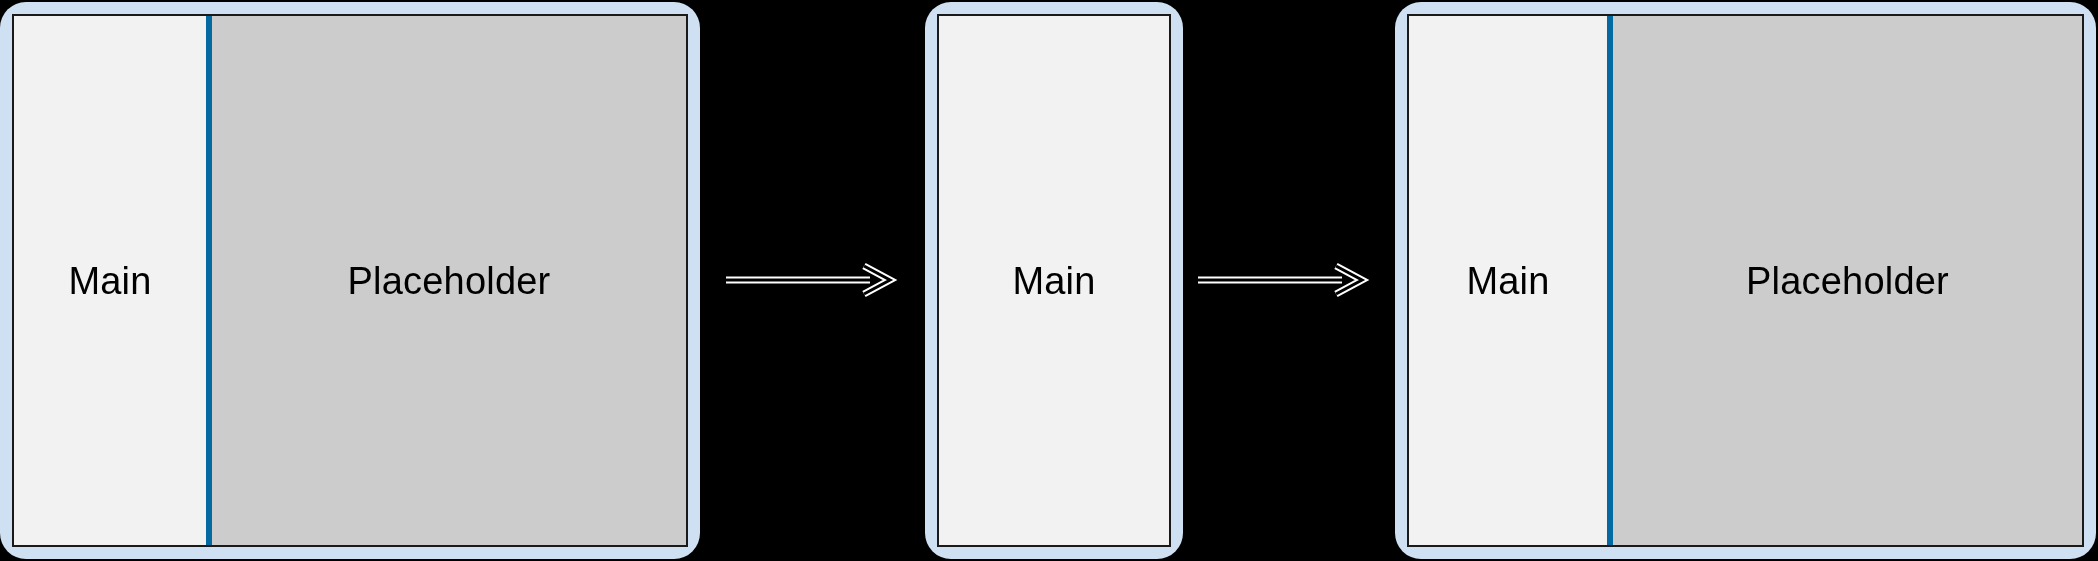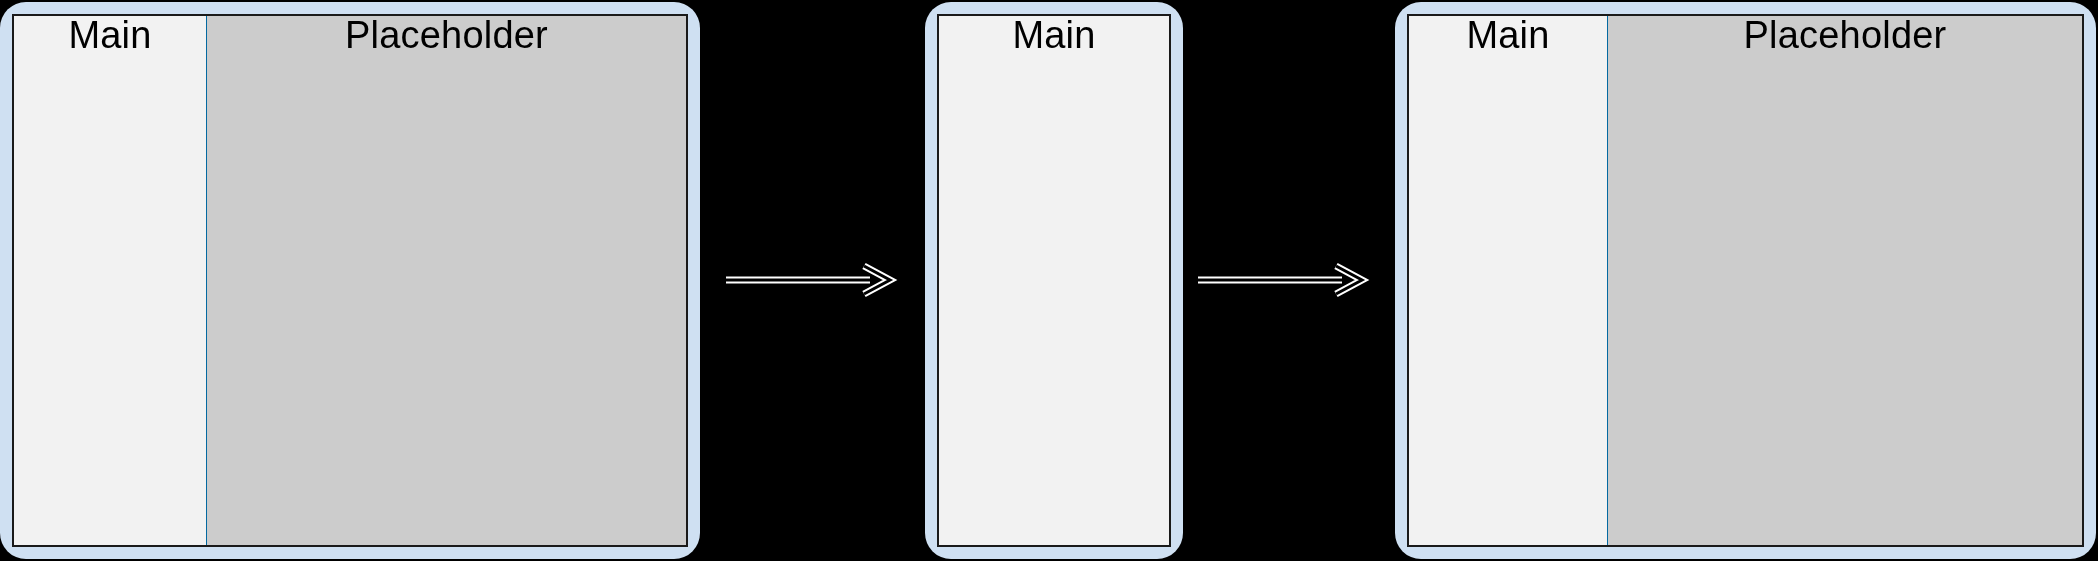--- a/index.html
+++ b/index.html
@@ -40,35 +40,35 @@
     background: #f2f2f2;
     display: flex;
     flex-direction: row;
     overflow: hidden;
   }
 
   
   .region {
     box-sizing: border-box;
     display: flex;
-    align-items: flex-start;
+    align-items: center;
     justify-content: center;
     height: 100%;
     color: #000000;
     font-size: 38px;
     line-height: 1;
     letter-spacing: 0.2px;
     white-space: nowrap;
   }
   .region-main {
     background: #f2f2f2;
   }
   .region-placeholder {
     background: #cccccc;
-    border-left: 1px solid #0369a1;
+    border-left: 6px solid #0369a1;
     flex: 1 1 auto;
   }
 
   
   #figure-1 { left: 0px;    top: 2px; width: 700px; height: 557px; }
   #figure-2 { left: 925px;  top: 2px; width: 258px; height: 557px; }
   #figure-3 { left: 1395px; top: 2px; width: 701px; height: 557px; }
 
   #fig1-main { width: 192px; }
   #fig2-main { width: 100%; }

